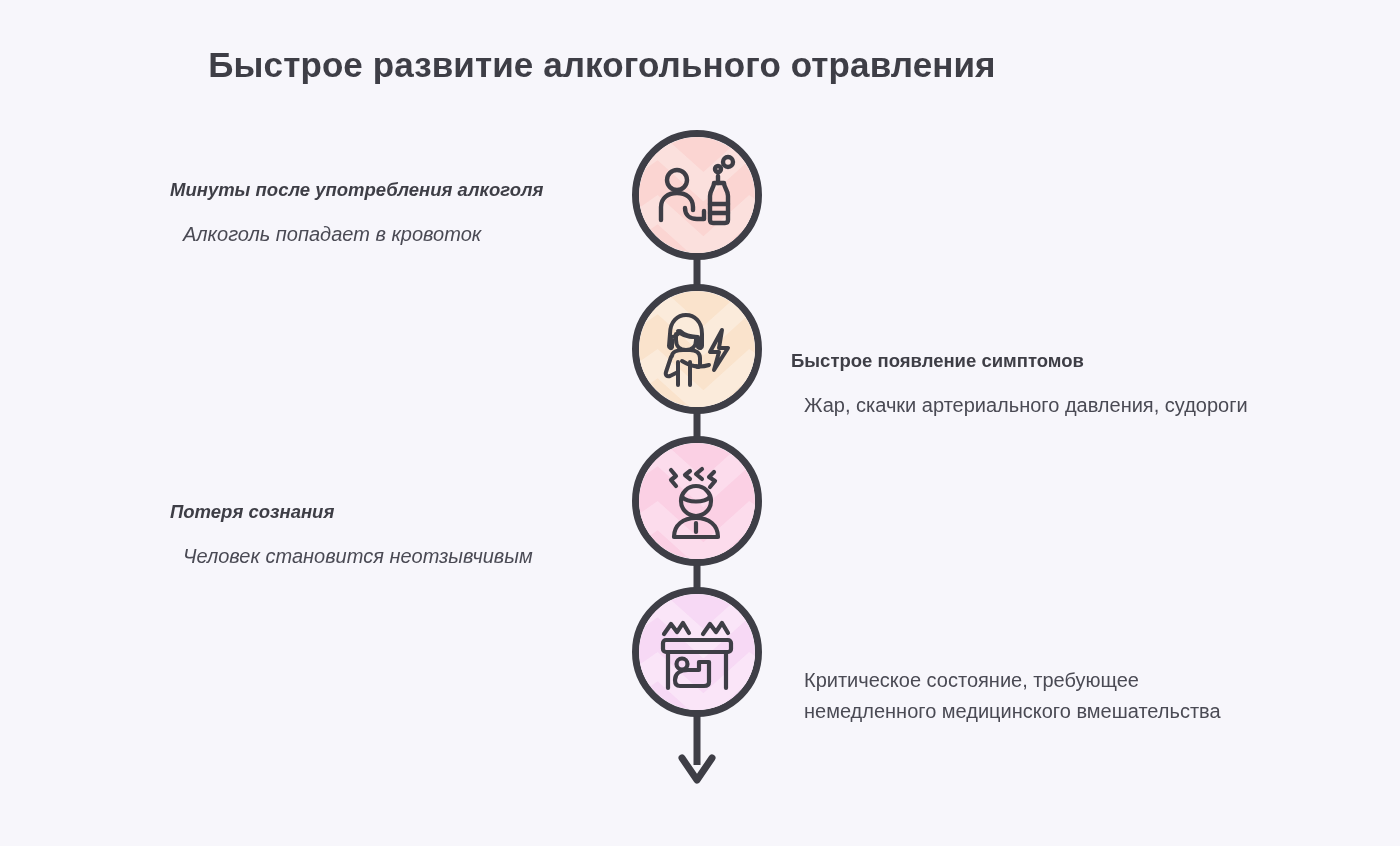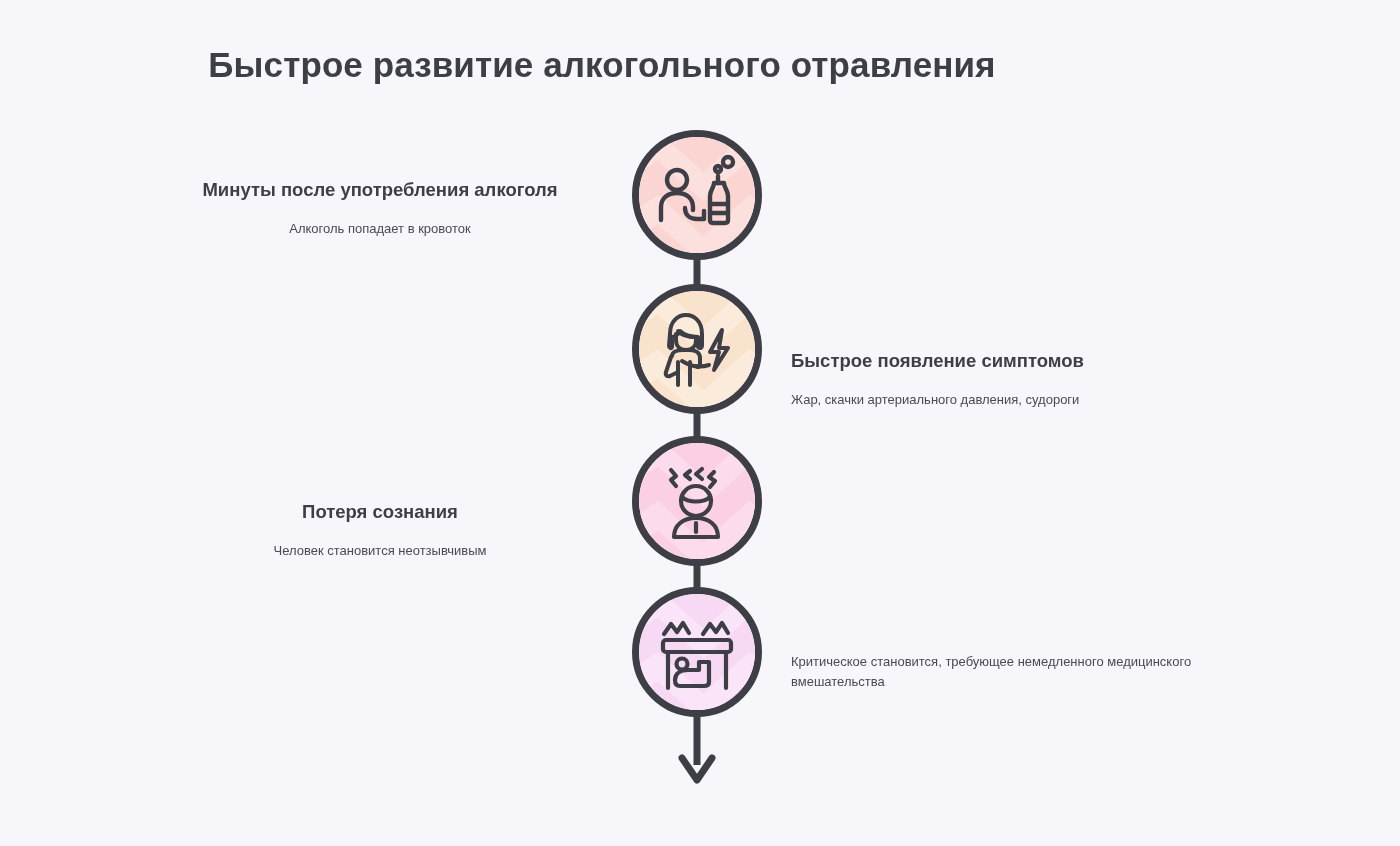--- a/index.html
+++ b/index.html
@@ -87,42 +87,43 @@
   .node-1 { top: 0px; }
   .node-2 { top: 154px; }
   .node-3 { top: 306px; }
   .node-4 { top: 457px; }
 
   
   .step-text {
     position: absolute;
   }
   .step-text.left {
-    text-align: center;
+    text-align: left;
     right: 810px;       
     width: 420px;
+    font-style: italic;
   }
   .step-text.right {
     text-align: left;
     left: 791px;
     width: 470px;
   }
   .step-head {
     font-size: 18.5px;
     font-weight: bold;
     color: #3E3E46;
     line-height: 1.42;
     margin: 0 0 16px 0;
   }
   .step-body {
-    font-size: 13px;
+    font-size: 20px;
     font-weight: normal;
     color: #4A4A54;
     line-height: 1.55;
-    margin: 0;
+    margin: 13px;
   }
 
   .text-1 { top: 177px; }
   .text-2 { top: 348px; }
   .text-3 { top: 499px; }
   .text-4 { top: 652px; }
 </style>
 </head>
 <body>
 
@@ -270,16 +271,16 @@
     <p class="step-head">Потеря сознания</p>
     <p class="step-body">Человек становится неотзывчивым</p>
   </div>
 
   <div class="step-text right text-2">
     <p class="step-head">Быстрое появление симптомов</p>
     <p class="step-body">Жар, скачки артериального давления, судороги</p>
   </div>
 
   <div class="step-text right text-4">
-    <p class="step-body">Критическое становится, требующее немедленного медицинского вмешательства</p>
+    <p class="step-body">Критическое состояние, требующее немедленного медицинского вмешательства</p>
   </div>
 
 </div>
 
 </body></html>

